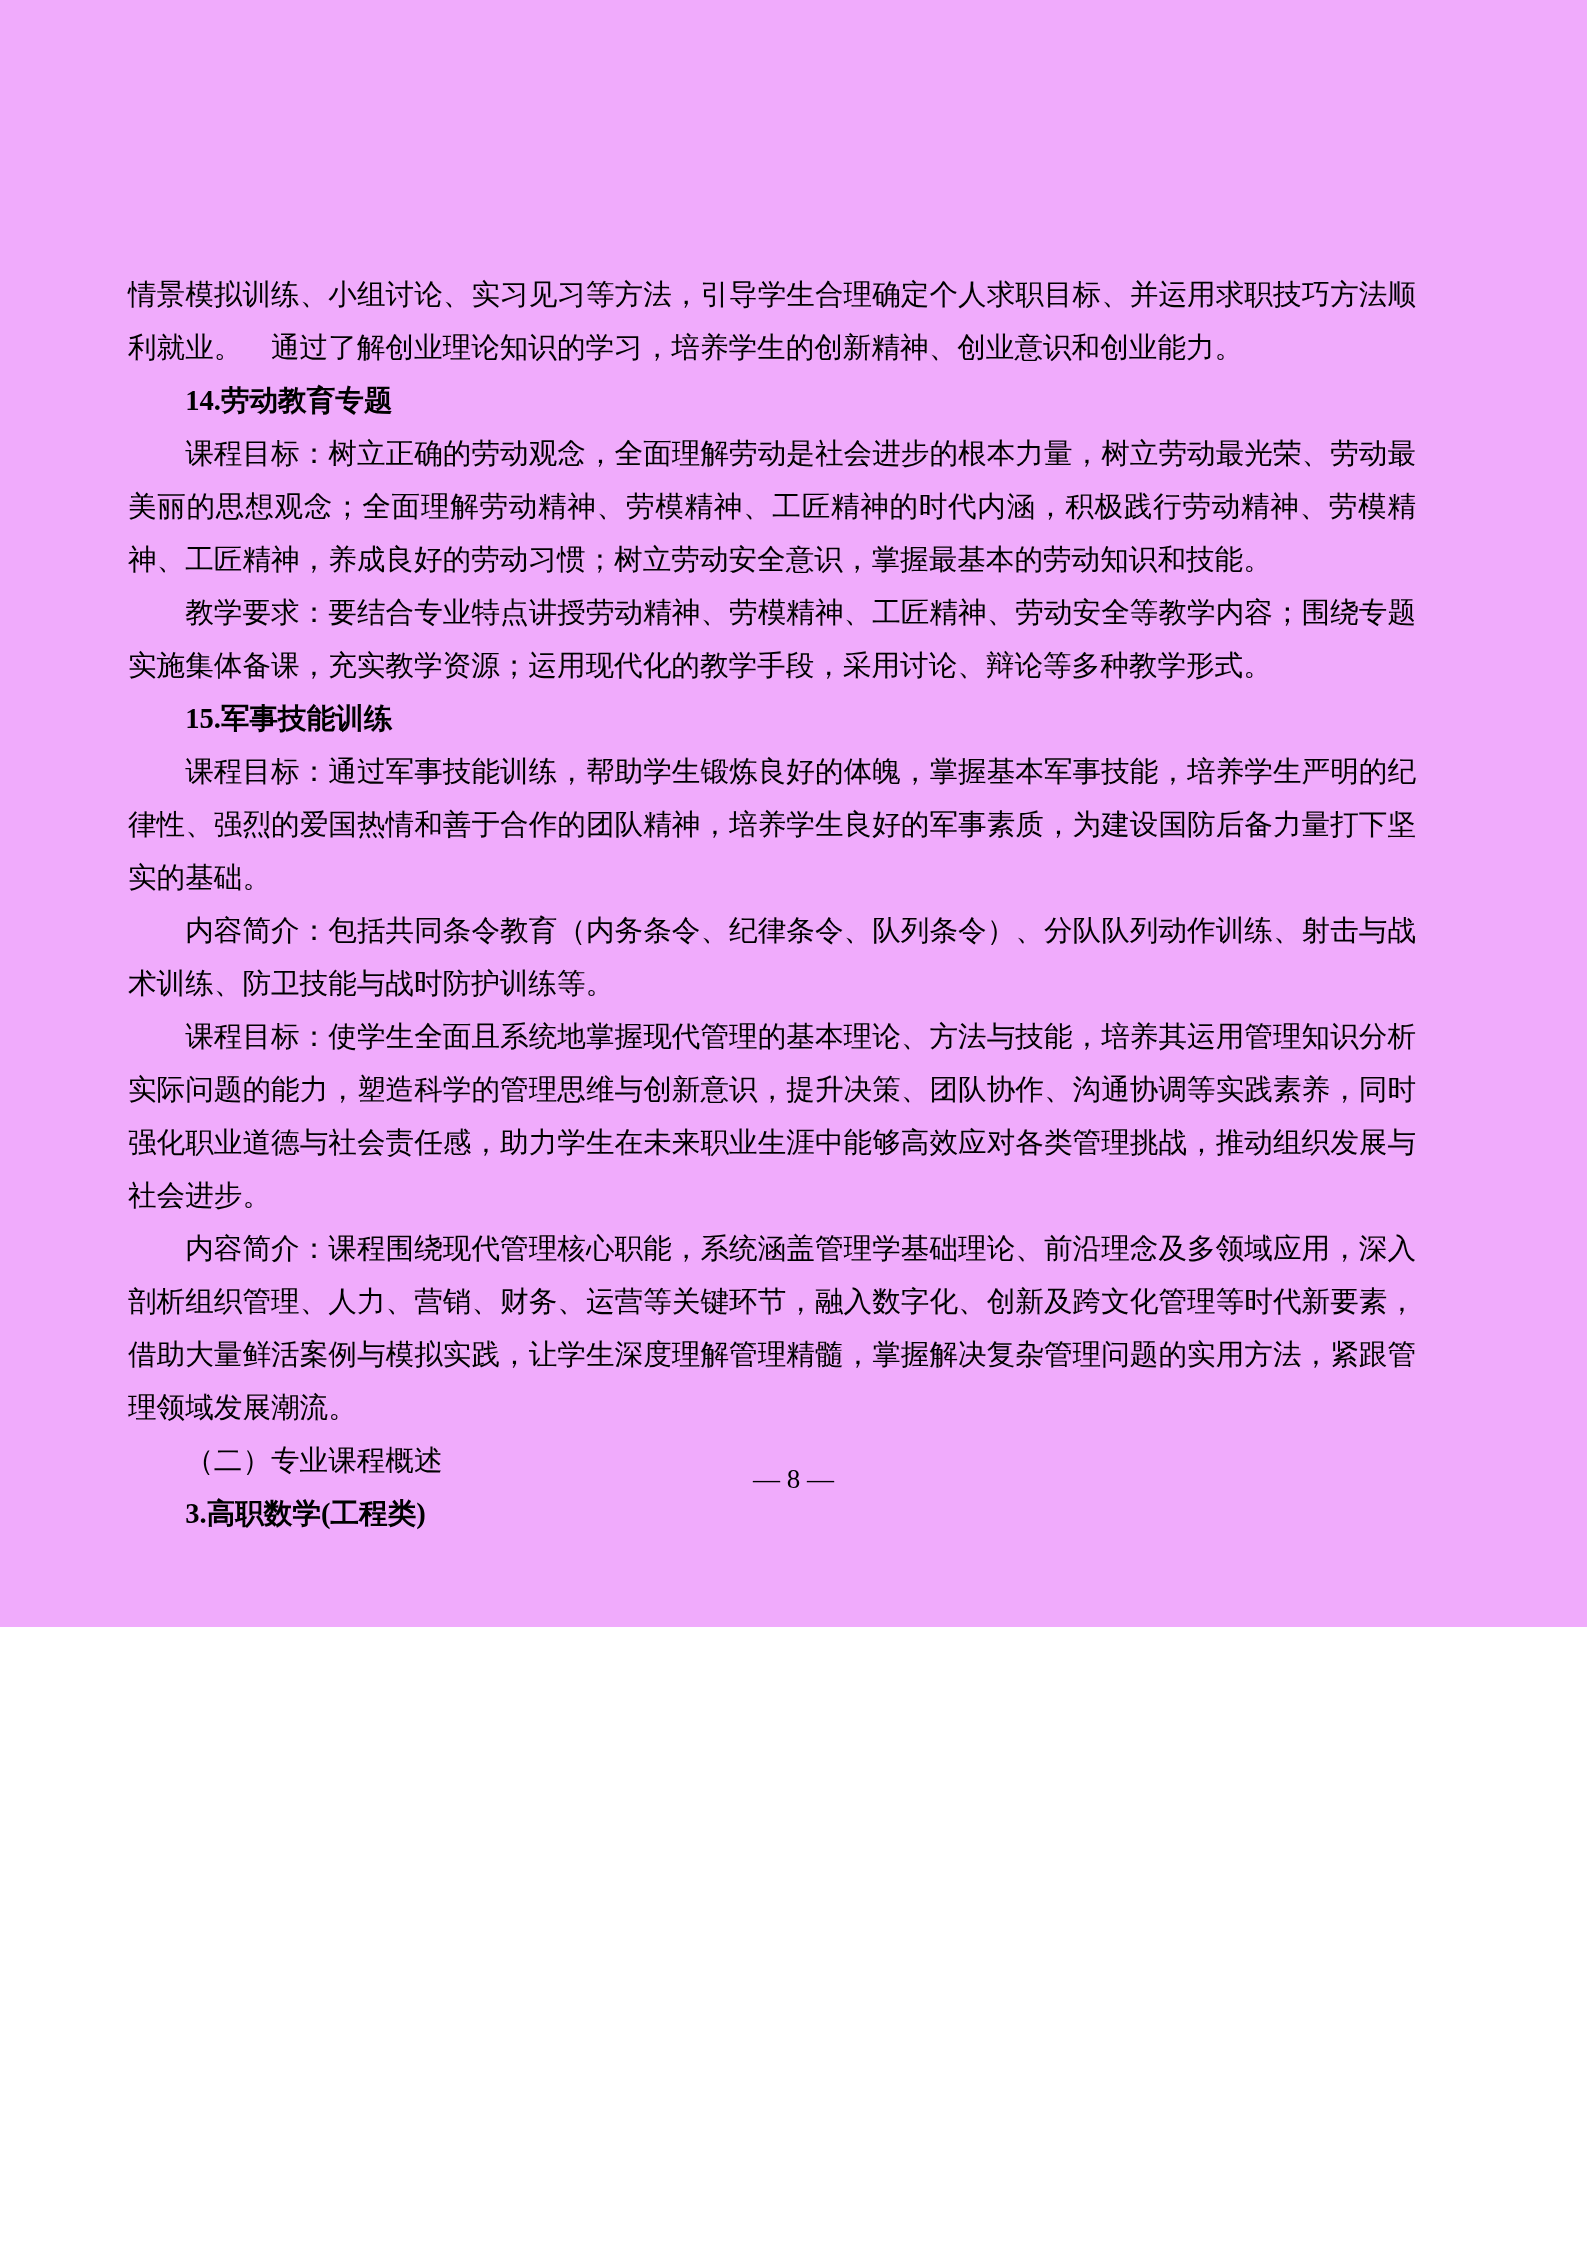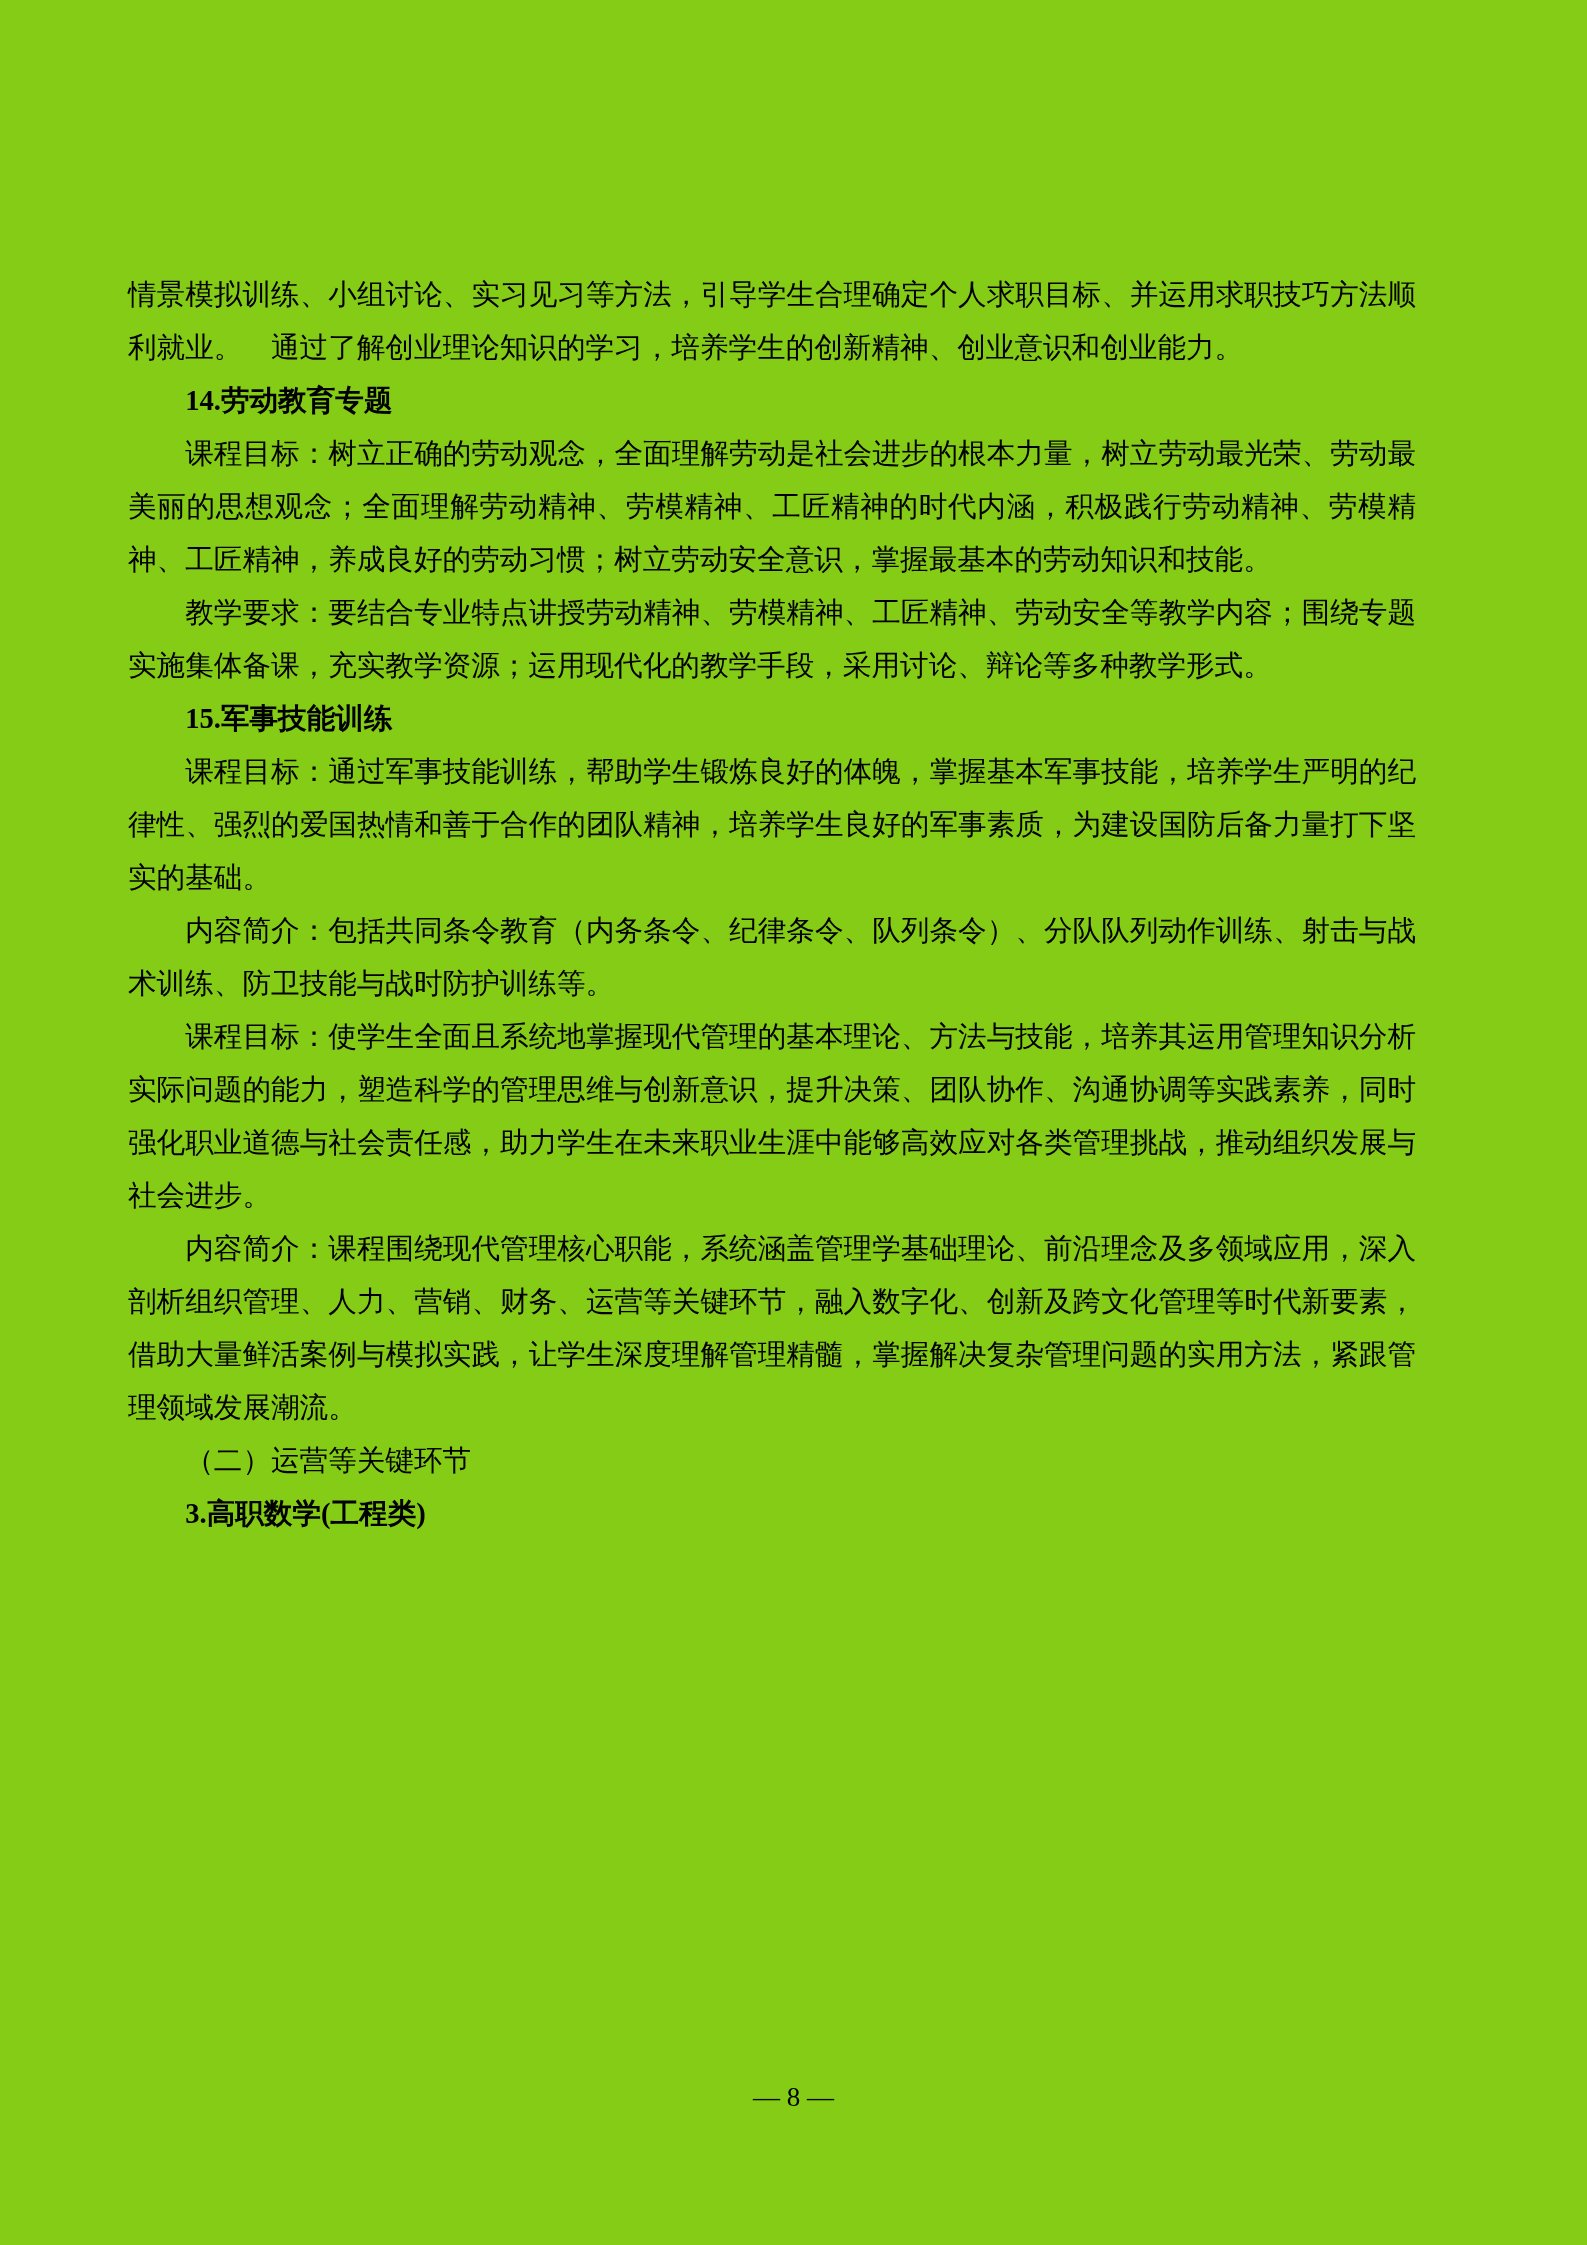--- a/index.html
+++ b/index.html
@@ -9,22 +9,22 @@
   }
   body {
     width: 1587px;
     height: 2245px;
     font-family: "Liberation Serif", "DejaVu Serif", serif;
     color: #000000;
   }
   .page {
     position: relative;
     width: 1587px;
-    height: 2245px;
-    background: #84cc16;
+    height: 1627px;
+    background: #f0abfc;
     overflow: hidden;
   }
   .content {
     position: absolute;
     left: 128px;
     top: 268px;
     width: 1288px;
   }
   .para {
     margin: 0;
@@ -63,17 +63,17 @@
   <main class="content">
       <p class="para">情景模拟训练、小组讨论、实习见习等方法，引导学生合理确定个人求职目标、并运用求职技巧方法顺利就业。　通过了解创业理论知识的学习，培养学生的创新精神、创业意识和创业能力。</p>
       <p class="para heading indent">14.劳动教育专题</p>
       <p class="para indent"><b>课程目标：</b>树立正确的劳动观念，全面理解劳动是社会进步的根本力量，树立劳动最光荣、劳动最美丽的思想观念；全面理解劳动精神、劳模精神、工匠精神的时代内涵，积极践行劳动精神、劳模精神、工匠精神，养成良好的劳动习惯；树立劳动安全意识，掌握最基本的劳动知识和技能。</p>
       <p class="para indent"><b>教学要求：</b>要结合专业特点讲授劳动精神、劳模精神、工匠精神、劳动安全等教学内容；围绕专题实施集体备课，充实教学资源；运用现代化的教学手段，采用讨论、辩论等多种教学形式。</p>
       <p class="para heading indent">15.军事技能训练</p>
       <p class="para indent"><b>课程目标：</b>通过军事技能训练，帮助学生锻炼良好的体魄，掌握基本军事技能，培养学生严明的纪律性、强烈的爱国热情和善于合作的团队精神，培养学生良好的军事素质，为建设国防后备力量打下坚实的基础。</p>
       <p class="para indent"><b>内容简介：</b>包括共同条令教育（内务条令、纪律条令、队列条令）、分队队列动作训练、射击与战术训练、防卫技能与战时防护训练等。</p>
       <p class="para indent"><b>课程目标：</b>使学生全面且系统地掌握现代管理的基本理论、方法与技能，培养其运用管理知识分析实际问题的能力，塑造科学的管理思维与创新意识，提升决策、团队协作、沟通协调等实践素养，同时强化职业道德与社会责任感，助力学生在未来职业生涯中能够高效应对各类管理挑战，推动组织发展与社会进步。</p>
       <p class="para indent"><b>内容简介：</b>课程围绕现代管理核心职能，系统涵盖管理学基础理论、前沿理念及多领域应用，深入剖析组织管理、人力、营销、财务、运营等关键环节，融入数字化、创新及跨文化管理等时代新要素，借助大量鲜活案例与模拟实践，让学生深度理解管理精髓，掌握解决复杂管理问题的实用方法，紧跟管理领域发展潮流。</p>
-      <p class="para indent">（二）运营等关键环节</p>
+      <p class="para indent">（二）专业课程概述</p>
       <p class="para heading indent">3.高职数学(工程类)</p>
     </main>
   <div class="footer">— 8 —</div>
 </div>
 
 </body></html>

